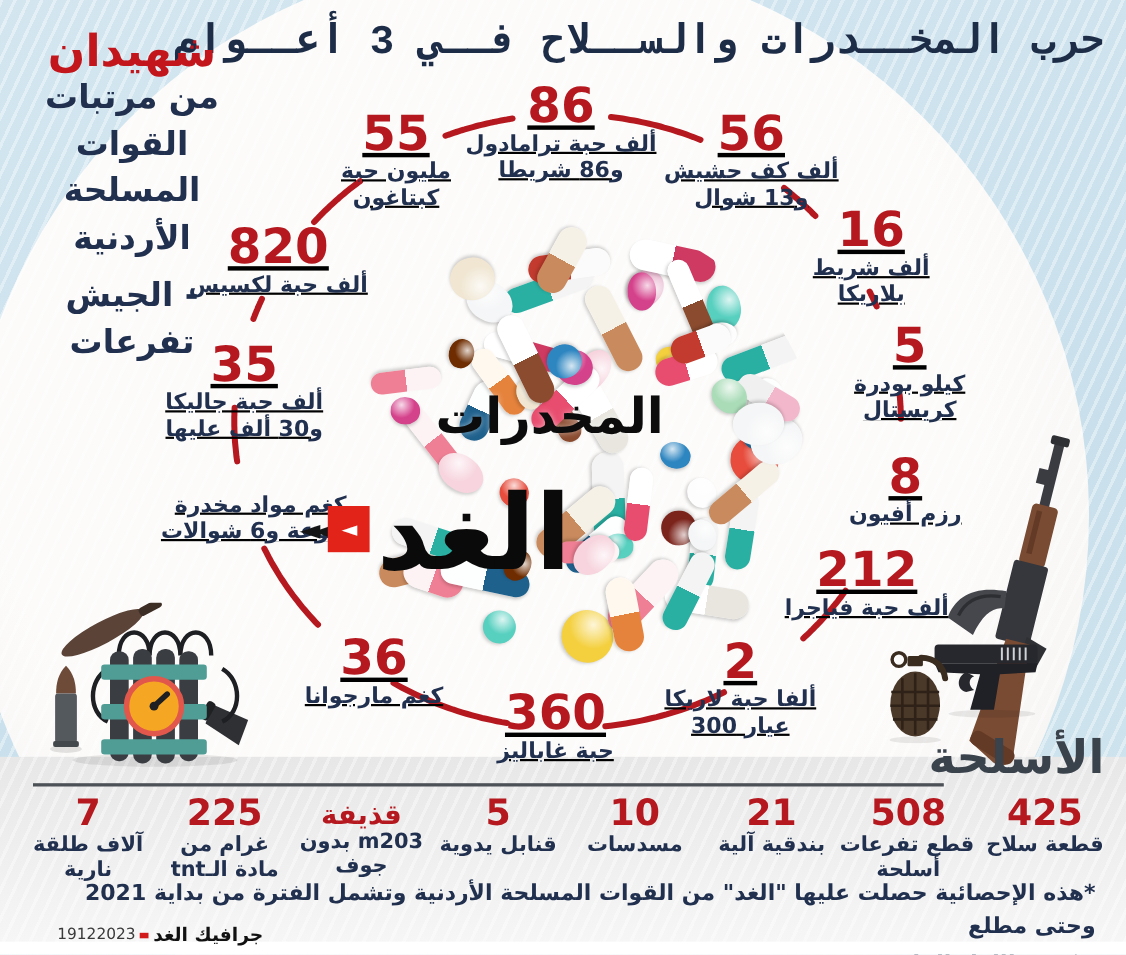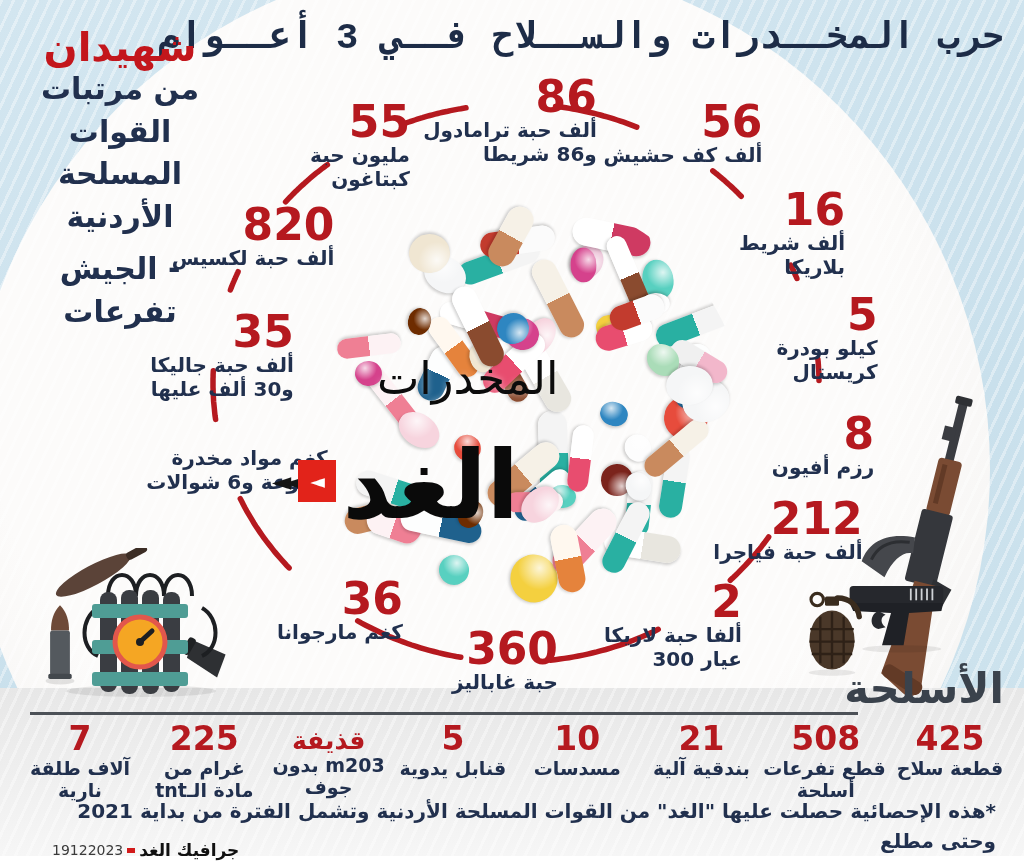--- a/index.html
+++ b/index.html
@@ -26,27 +26,27 @@
   
   #pills{position:absolute;left:292px;top:196px;width:452px;height:436px;border-radius:50%;
          overflow:hidden;z-index:3;}
   .pill{position:absolute;box-shadow:0 2px 3px rgba(0,0,0,.18);}
   .tab{border-radius:50%;}
 
   
   #ring{position:absolute;left:0;top:0;z-index:4;pointer-events:none;}
 
   
-  .stat{position:absolute;transform:translateX(-50%);text-align:right;direction:rtl;z-index:5;}
+  .stat{position:absolute;transform:translateX(-50%);text-align:center;direction:rtl;z-index:5;text-decoration:underline;}
   .stat-value{color:#b5191f;font-size:44px;font-weight:bold;line-height:1.0;}
   .stat-label{color:#21304e;font-size:20px;font-weight:bold;line-height:1.18;white-space:nowrap;}
 
   
-  .center-label{position:absolute;left:377px;top:352px;z-index:6;direction:rtl;color:#0c0c0c;
-                font-size:45px;font-weight:normal;text-shadow:0 0 6px rgba(255,255,255,.5);}
+  .center-label{position:absolute;left:396px;top:352px;z-index:6;direction:rtl;color:#0c0c0c;
+                font-size:45px;font-weight:bold;text-shadow:0 0 6px rgba(255,255,255,.5);}
   .watermark{position:absolute;left:272px;top:448px;z-index:6;display:flex;align-items:flex-end;}
   .wm-arrows{color:#151515;font-size:25px;font-weight:bold;letter-spacing:-7px;margin:0 2px 26px 0;}
   .wm-play{width:38px;height:42px;background:#e2231a;color:#ffffff;font-size:19px;display:flex;
            align-items:center;justify-content:center;margin:0 6px 20px 0;}
   .wm-text{font-size:95px;font-weight:bold;color:#0a0a0a;line-height:0.78;}
 
   
   .weapons-rule{position:absolute;top:712px;left:30px;width:828px;height:2.5px;background:#4c5157;z-index:6;}
   .weapons-heading{position:absolute;top:668px;right:20px;z-index:6;direction:rtl;color:#3a424c;
                    font-size:42px;font-weight:bold;line-height:1.0;}
@@ -176,20 +176,21 @@
   </div>
 
   <div class="stat" style="left:510px;top:75px">
     <div class="stat-value">86</div>
     <div class="stat-label">ألف حبة ترامادول</div>
     <div class="stat-label">و86 شريطا</div>
   </div>
   <div class="stat" style="left:683px;top:100px">
     <div class="stat-value">56</div>
     <div class="stat-label">ألف كف حشيش</div>
+    <div class="stat-label">و13 شوال</div>
   </div>
   <div class="stat" style="left:792px;top:188px">
     <div class="stat-value">16</div>
     <div class="stat-label">ألف شريط</div>
     <div class="stat-label">بلاريكا</div>
   </div>
   <div class="stat" style="left:827px;top:293px">
     <div class="stat-value">5</div>
     <div class="stat-label">كيلو بودرة</div>
     <div class="stat-label">كريستال</div>

